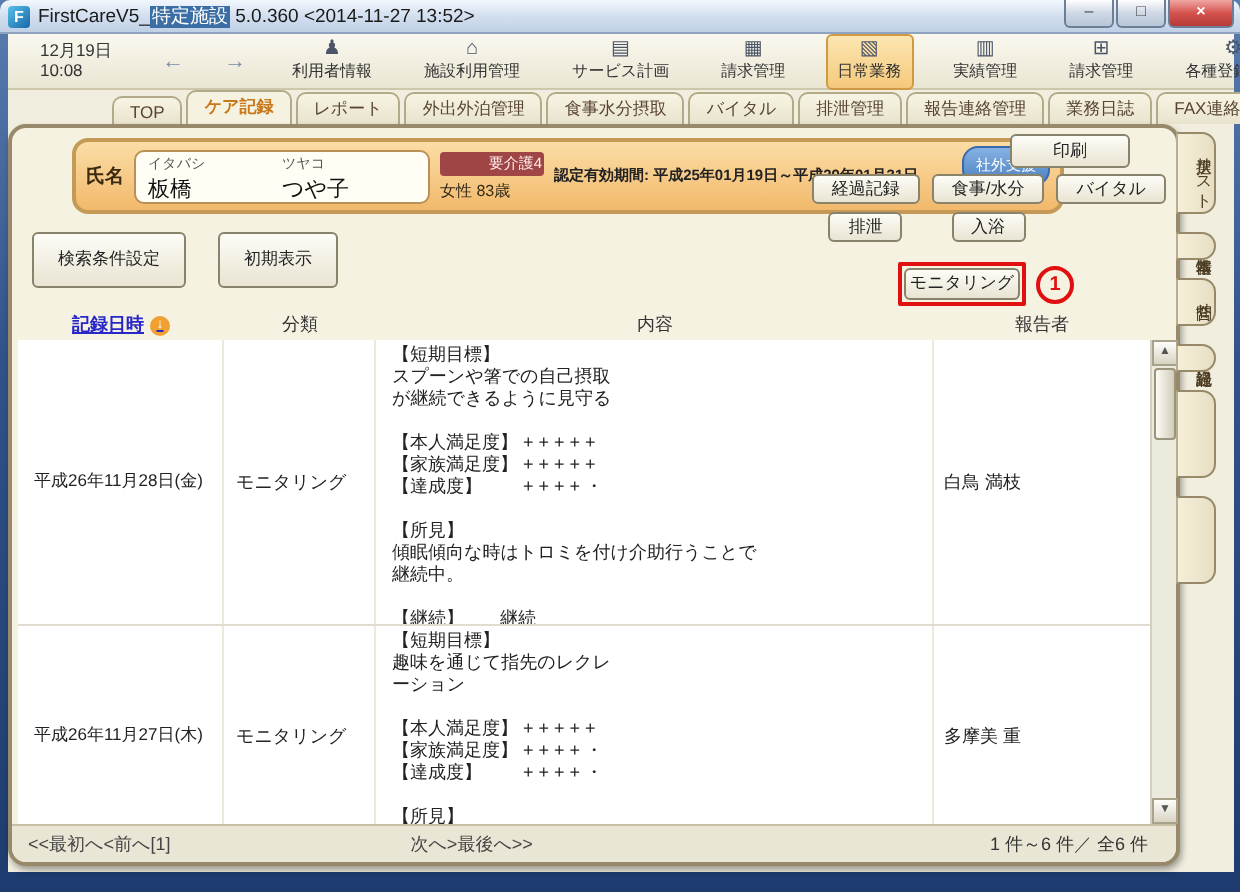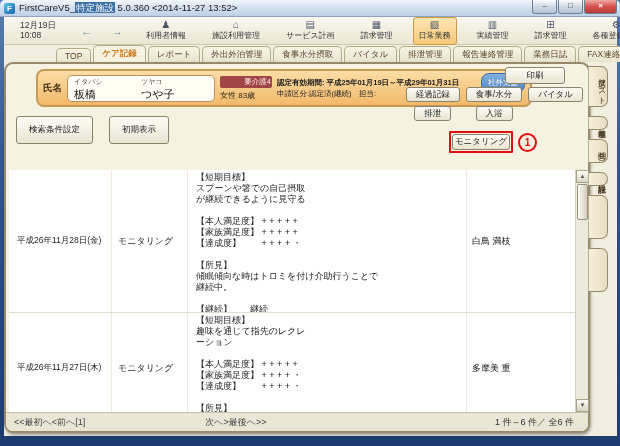--- a/index.html
+++ b/index.html
@@ -202,21 +202,20 @@
           <span>板橋</span>
           <span>つや子</span>
         </div>
       </div>
       <div class="pmid">
         <div class="care-badge">要介護4</div>
         <div class="gender">女性 83歳</div>
       </div>
       <div class="pcert">
         <div class="l1">認定有効期間: 平成25年01月19日～平成29年01月31日</div>
-        <div class="l2">申請区分:認定済(継続)　担当:</div>
       </div>
       <div class="support-badge">社外支援</div>
     </div>
 
     <div class="btn print-btn">印刷</div>
     <div class="actgrid">
       <div class="btn">経過記録</div>
       <div class="btn">食事/水分</div>
       <div class="btn">バイタル</div>
       <div class="btn">排泄</div>
@@ -226,20 +225,29 @@
     <div class="searchrow">
       <div class="btn">検索条件設定</div>
       <div class="btn">初期表示</div>
     </div>
 
     <div class="anno-box">
       <div class="btn mon-btn">モニタリング</div>
     </div>
     <div class="anno-circle">1</div>
 
+    <div class="thead">
+      <div class="th sortable">
+        <span>記録日時</span>
+        <span class="sort-ic">↓</span>
+      </div>
+      <div class="th">分類</div>
+      <div class="th">内容</div>
+      <div class="th">報告者</div>
+    </div>
 
     <div class="tbody">
       <div class="trow r0">
         <div class="td center td-date">平成26年11月28日(金)</div>
         <div class="td center td-cat">モニタリング</div>
         <div class="td td-content">【短期目標】
 スプーンや箸での自己摂取
 が継続できるように見守る
 
 【本人満足度】 + + + + +

